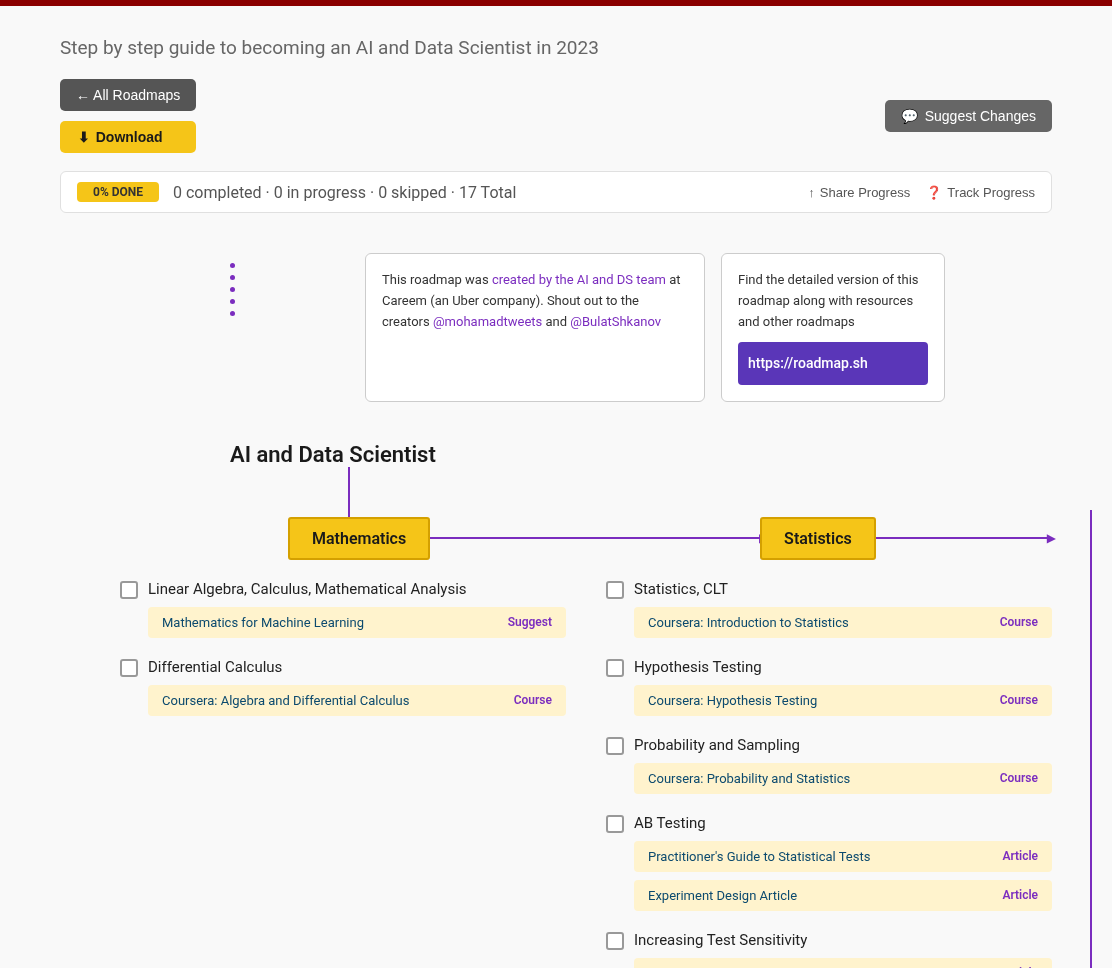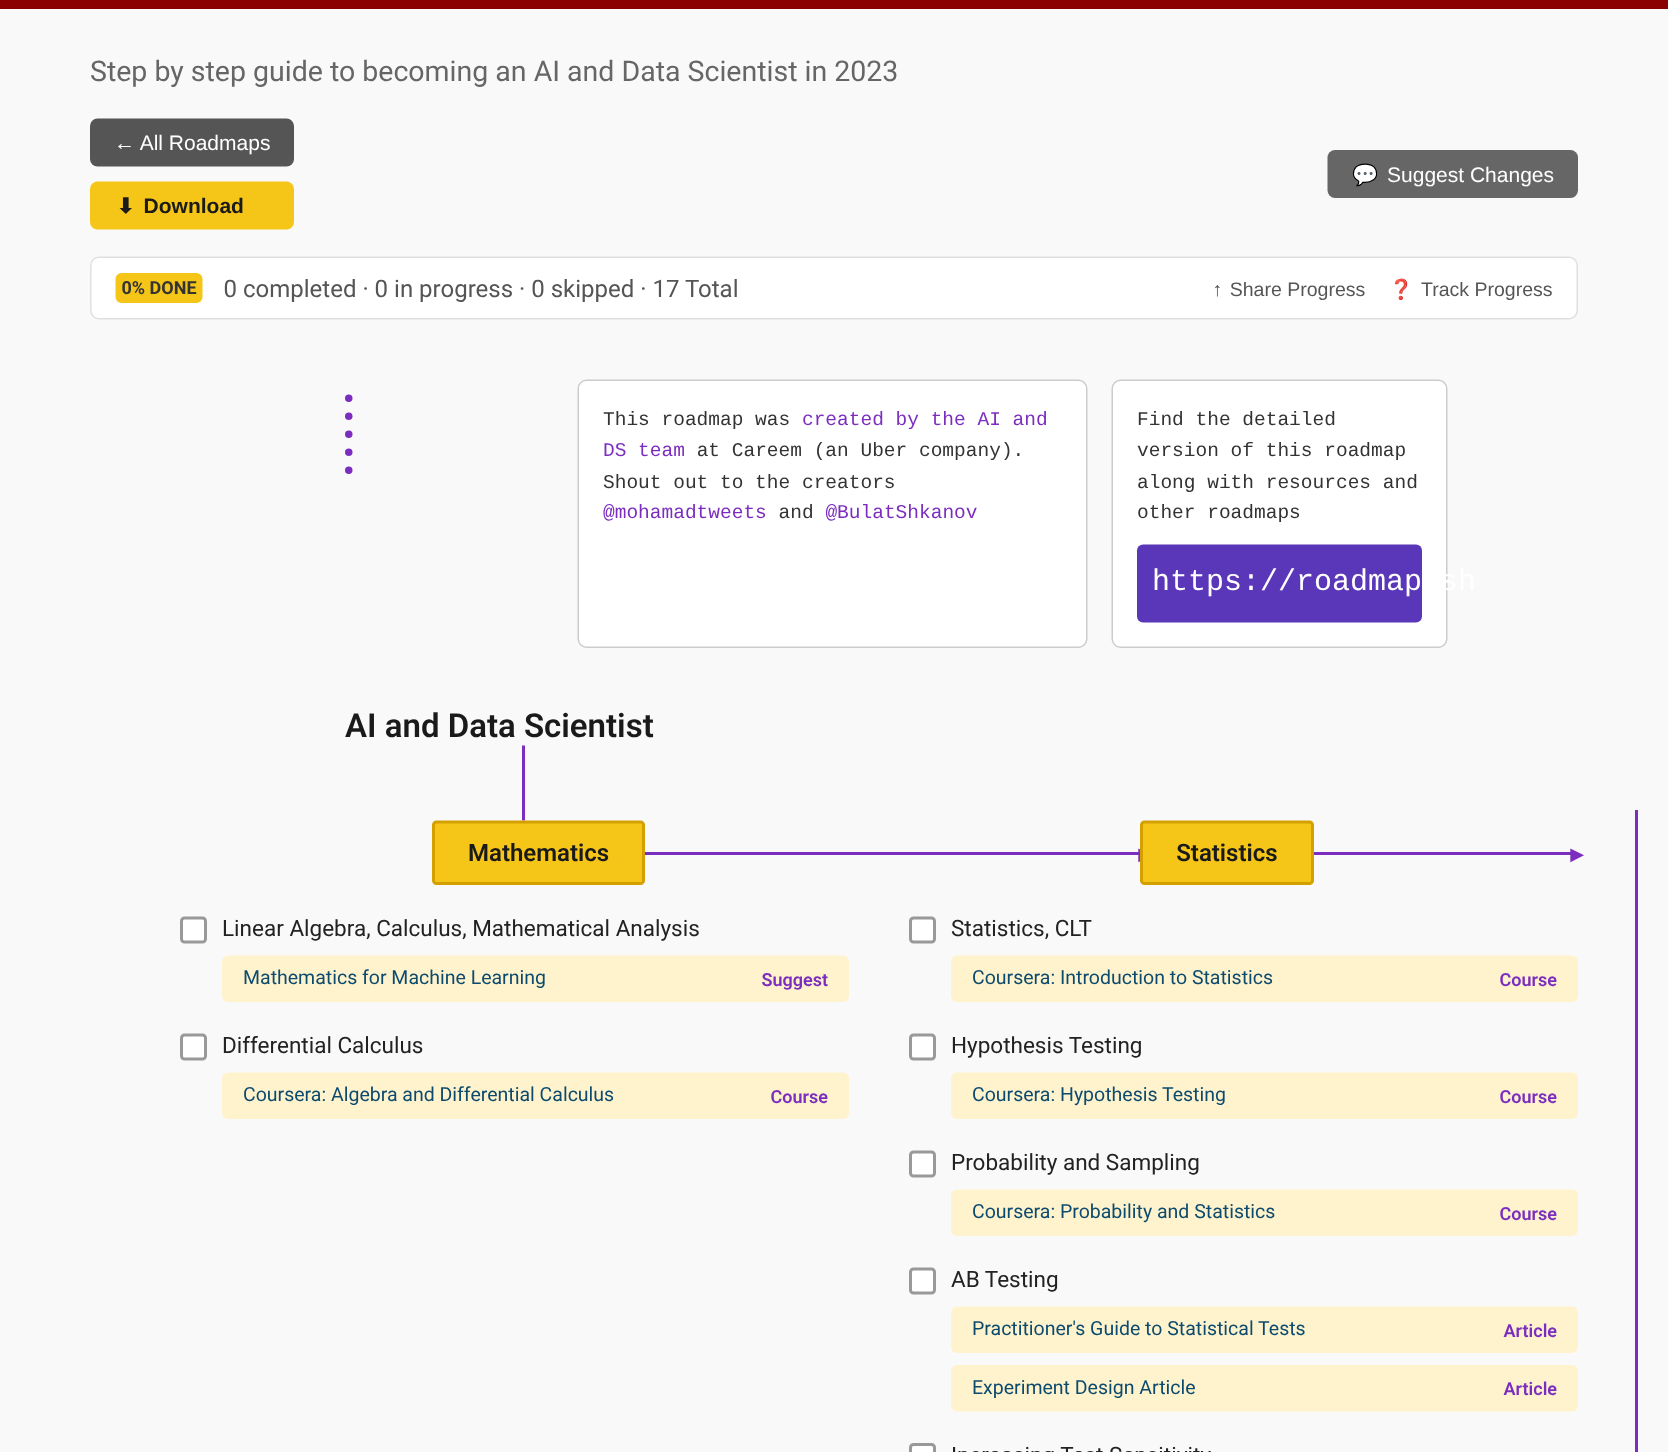--- a/index.html
+++ b/index.html
@@ -102,21 +102,21 @@
     .progress-left {
       display: flex;
       align-items: center;
       gap: 14px;
     }
     .done-badge {
       background: #f5c518;
       color: #333;
       font-size: 12px;
       font-weight: 700;
-      padding: 3px 4px;
+      padding: 3px 16px;
       border-radius: 4px;
     }
     .progress-stats {
       color: #555;
       font-size: 16px;
     }
     .progress-right {
       display: flex;
       align-items: center;
       gap: 16px;
@@ -168,21 +168,21 @@
     .info-box .purple-link {
       color: #7b2dbf;
       text-decoration: none;
     }
     .url-box {
       background: #5a36b8;
       color: #fff;
       text-align: left;
       padding: 10px;
       border-radius: 4px;
-      font-size: 20px;
+      font-size: 14px;
       font-weight: 500;
       margin-top: 10px;
     }
     .dot {
       width: 5px;
       height: 5px;
       background: #7b2dbf;
       border-radius: 50%;
     }
     .yellow-node {
@@ -277,21 +277,21 @@
       </button>
       <button class="track-progress-btn">
         <span>❓</span>
         <span>Track Progress</span>
       </button>
     </div>
   </div>
 
   <div class="roadmap-area">
 
-    <div style="display:flex; align-items:flex-start; gap:20px; margin-bottom: 10px; font-family: Liberation Mono, monospace;">
+    <div style="display:flex; align-items:flex-start; margin-bottom: 10px;">
       <div style="display:flex;flex-direction:column;align-items:center;gap:7px;padding-top:10px;margin-left:170px;">
         <div class="dot"></div>
         <div class="dot"></div>
         <div class="dot"></div>
         <div class="dot"></div>
         <div class="dot"></div>
       </div>
       <div style="flex:1;">
 
         <div class="info-boxes" style="margin-left:130px;">

